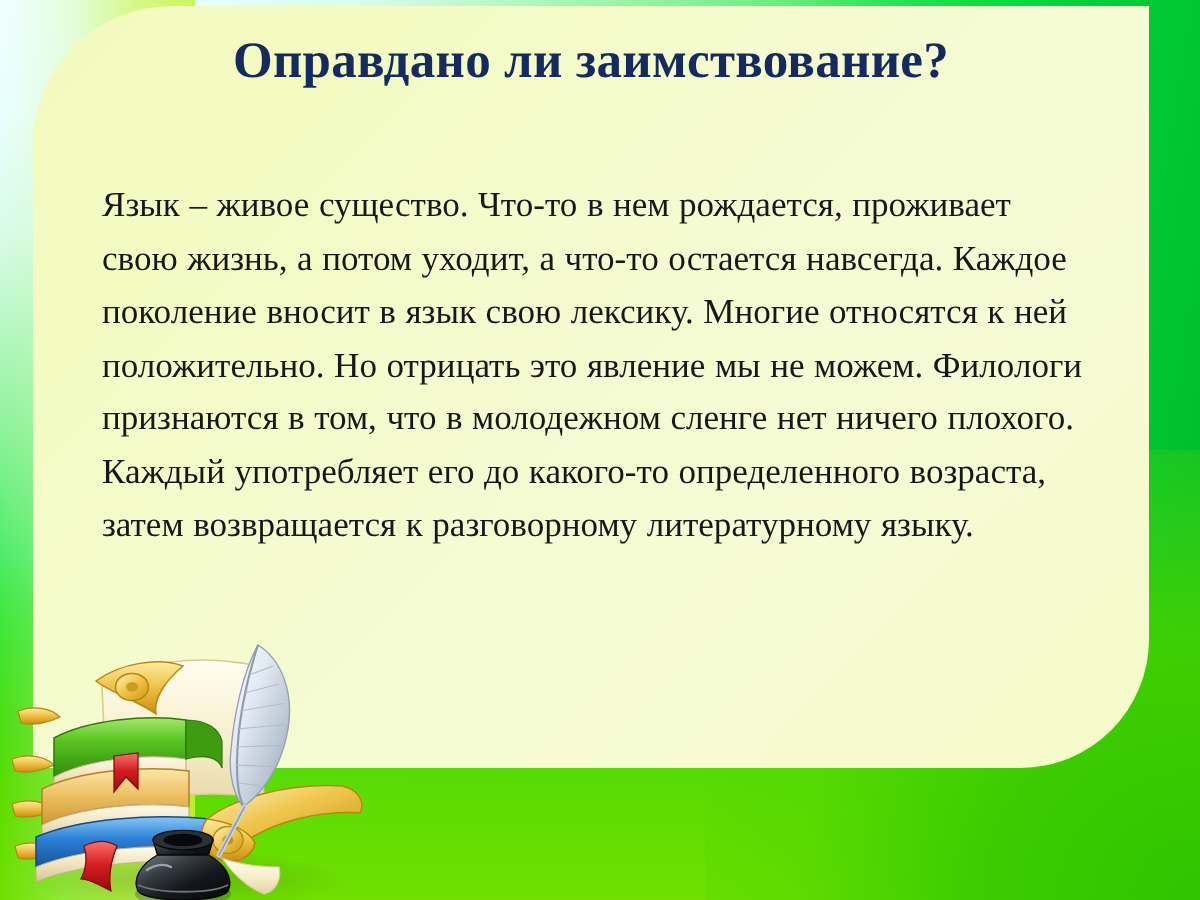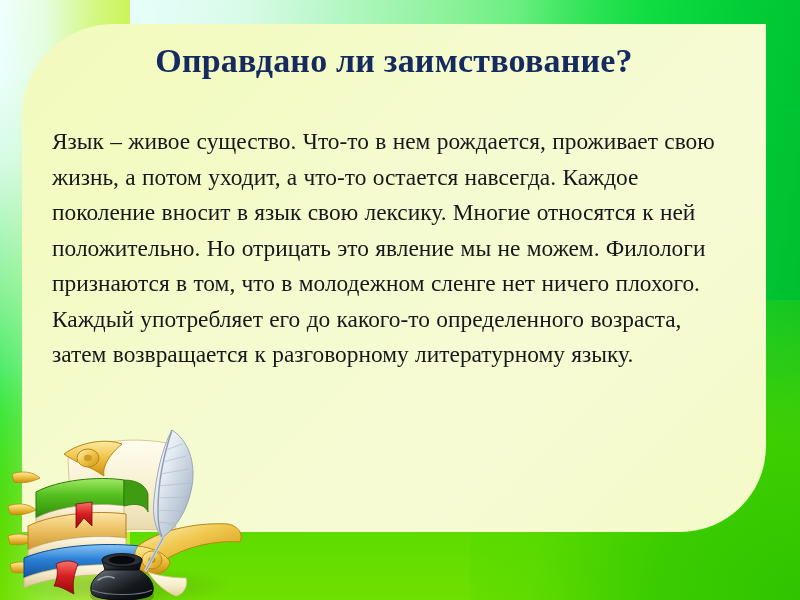--- a/index.html
+++ b/index.html
@@ -75,21 +75,21 @@
         rgba(230,255,235,0.0) 0%,
         rgba(215,250,160,0.35) 35%,
         rgba(205,245,90,0.75) 72%,
         rgba(200,243,60,0.85) 100%);
   }
 
   
   .panel {
     position: absolute;
     left: 22px;
-    top: 24px;
+    top: 4px;
     width: 744px;
     height: 508px;
     background: linear-gradient(135deg,
         #f2fabf 0%,
         #f3fbc2 18%,
         #f5fbcf 42%,
         #f6fbd4 68%,
         #f4fac8 100%);
     border-radius: 92px 0px 86px 0px;
     box-shadow: 0 0 0 0 rgba(0,0,0,0);
@@ -123,21 +123,21 @@
     top: 100px;
     width: 690px;
     font-family: "Liberation Serif", "DejaVu Serif", serif;
     font-size: 23.4px;
     line-height: 35.5px;
     color: #16181a;
     text-align: left;
     word-spacing: 0.5px;
   }
   .body-text p {
-    margin: 0;
+    margin: 16px;
   }
 
   
   .illustration {
     position: absolute;
     left: 6px;
     bottom: -4px;
     width: 252px;
     height: 190px;
     pointer-events: none;

